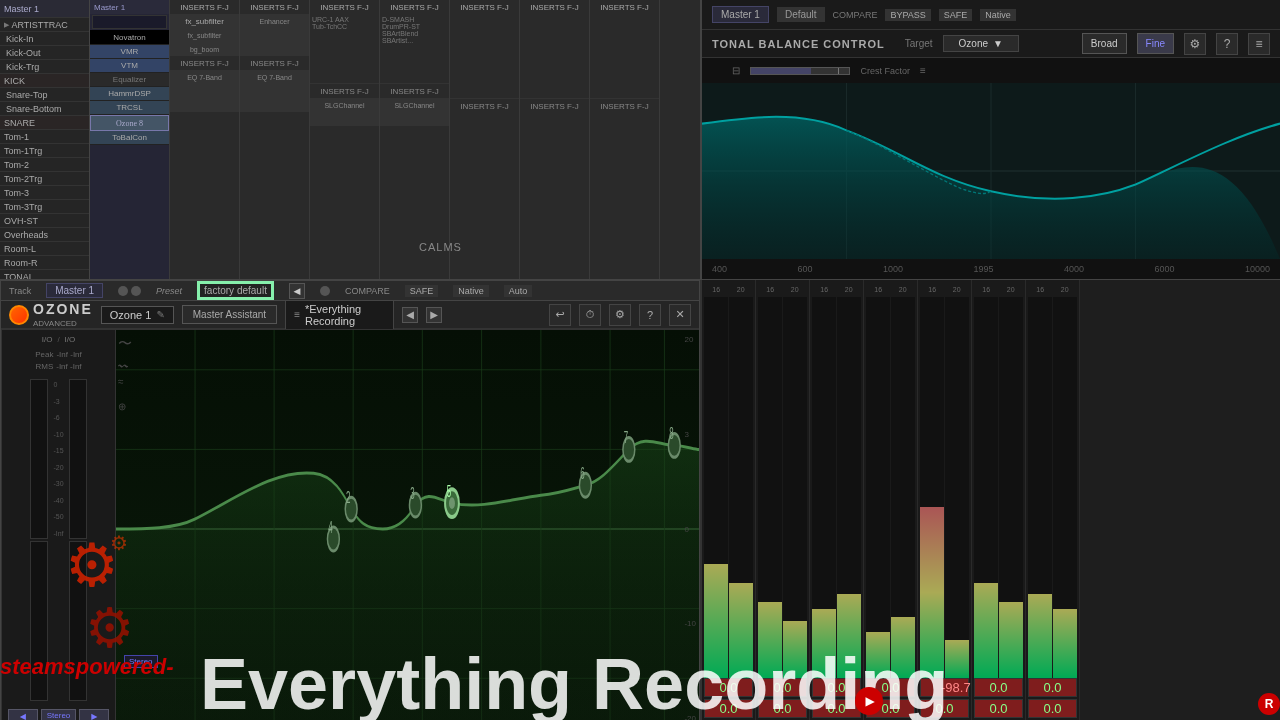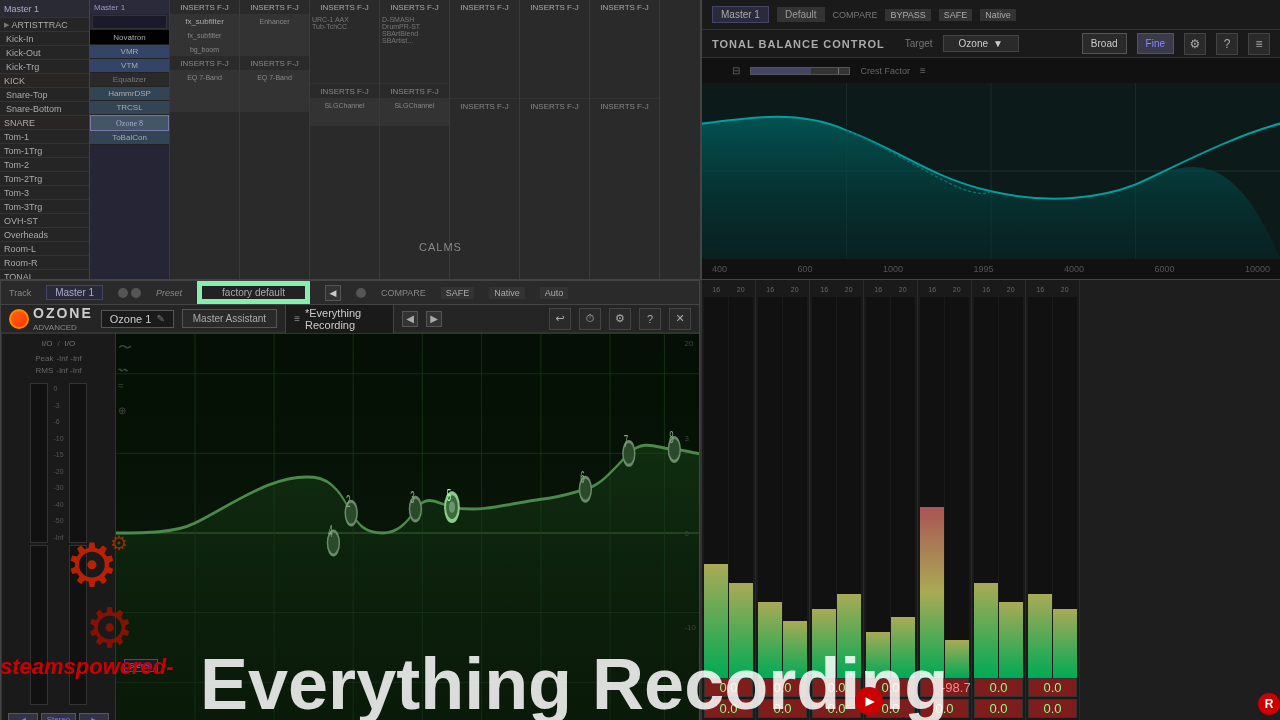--- a/index.html
+++ b/index.html
@@ -818,21 +818,21 @@
   <div id="plugin-area">
 
     <div id="track-preset-bar">
       <span style="color:#888; font-size:9px;">Track</span>
       <span style="color:#aac; font-size:10px; background:#2a2a3a; padding:1px 8px; border:1px solid #446;">Master 1</span>
       <div style="display:flex; align-items:center; gap:3px;">
         <div style="width:10px; height:10px; background:#555; border-radius:50%;"></div>
         <div style="width:10px; height:10px; background:#555; border-radius:50%;"></div>
       </div>
       <span style="color:#888; font-size:9px;font-style:italic;">Preset</span>
-      <span style="color:#aaa; font-size:10px; background:#222; padding:1px 20px; border:5px solid #86efac;">factory default</span>
+      <span style="color:#aaa; font-size:10px; background:#222; padding:1px 4px; border:3px solid #86efac;">factory default</span>
       <div style="width:16px; height:16px; background:#333; border:1px solid #555; display:flex; align-items:center; justify-content:center; font-size:9px; cursor:pointer;">◀</div>
       <div style="display:flex; align-items:center; gap:3px;">
         <div style="width:10px; height:10px; background:#555; border-radius:50%;"></div>
       </div>
       <span style="color:#888; font-size:9px;">COMPARE</span>
       <span style="color:#aaa; font-size:9px; background:#333; padding:1px 5px;">SAFE</span>
       <span style="color:#aaa; font-size:9px; background:#333; padding:1px 5px;">Native</span>
       <span style="color:#aaa; font-size:9px; background:#333; padding:1px 5px;">Auto</span>
     </div>
 

